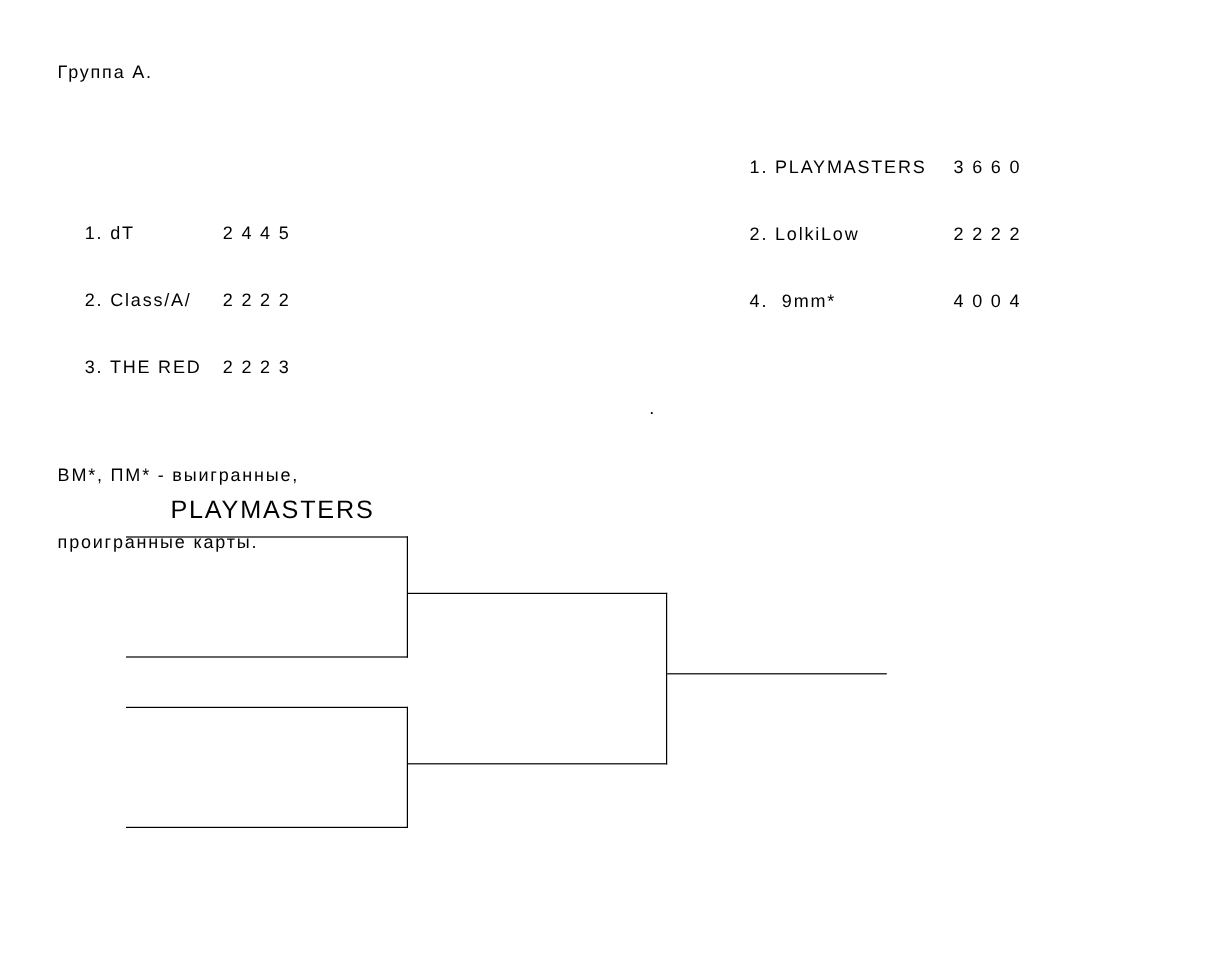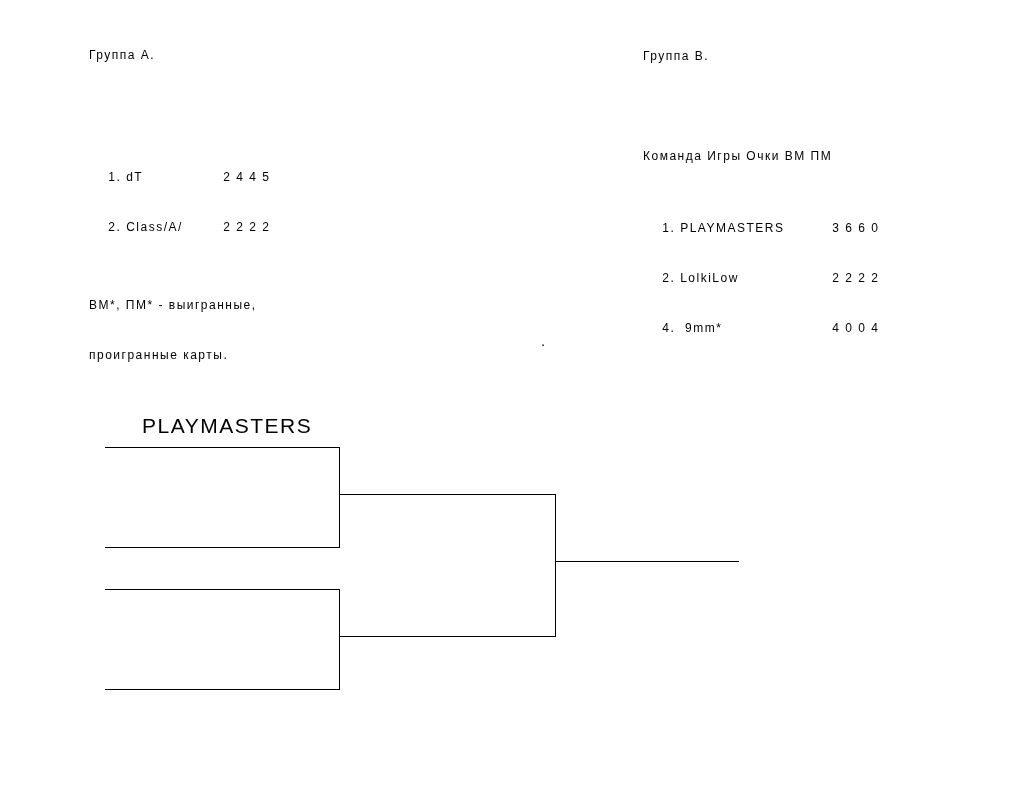--- a/index.html
+++ b/index.html
@@ -4,24 +4,23 @@
 <style>
   html, body { margin: 0; padding: 0; }
   body {
     width: 1024px; height: 800px;
     background: #ffffff; color: #000000;
     font-family: "Liberation Sans", "DejaVu Sans", sans-serif;
     position: relative; overflow: hidden;
   }
   .group {
     position: absolute;
-    font-size: 12px;
+    font-size: 15px;
     letter-spacing: 1.5px;
     white-space: pre;
-    margin-left: 41px;
   }
   .group-a { left: 48px; top: 16px; }
   .group-b { left: 602px; top: 17px; }
   .line { height: 22px; line-height: 22px; }
   .row .name { display: inline-block; }
   .group-a .row .name { min-width: 115px; }
   .group-b .row .name { min-width: 170px; }
   .bracket-label {
     position: absolute; left: 142px; top: 415px;
     font-size: 21px; letter-spacing: 1.5px;
@@ -48,29 +47,30 @@
 
 <section class="group group-a">
   <div class="line title">Группа А.</div>
   <div class="line blank"></div>
   <div class="line row">
     <span class="name">1. dT</span><span class="stats">2 4 4 5</span>
   </div>
   <div class="line row">
     <span class="name">2. Class/A/</span><span class="stats">2 2 2 2</span>
   </div>
+  <div class="line row">
+    <span class="name">3. THE RED</span><span class="stats">2 2 2 3</span>
+  </div>
   <div class="line blank"></div>
   <div class="line footnote">ВМ*, ПМ* - выигранные,</div>
   <div class="line footnote">проигранные карты.</div>
 </section>
 
 <section class="group group-b">
-  <div class="line title">Группа В.</div>
   <div class="line blank"></div>
-  <div class="line header">Команда Игры Очки ВМ ПМ</div>
   <div class="line row">
     <span class="name">1. PLAYMASTERS</span><span class="stats">3 6 6 0</span>
   </div>
   <div class="line row">
     <span class="name">2. LolkiLow</span><span class="stats">2 2 2 2</span>
   </div>
   <div class="line row">
     <span class="name">4.  9mm*</span><span class="stats">4 0 0 4</span>
   </div>
 </section>

